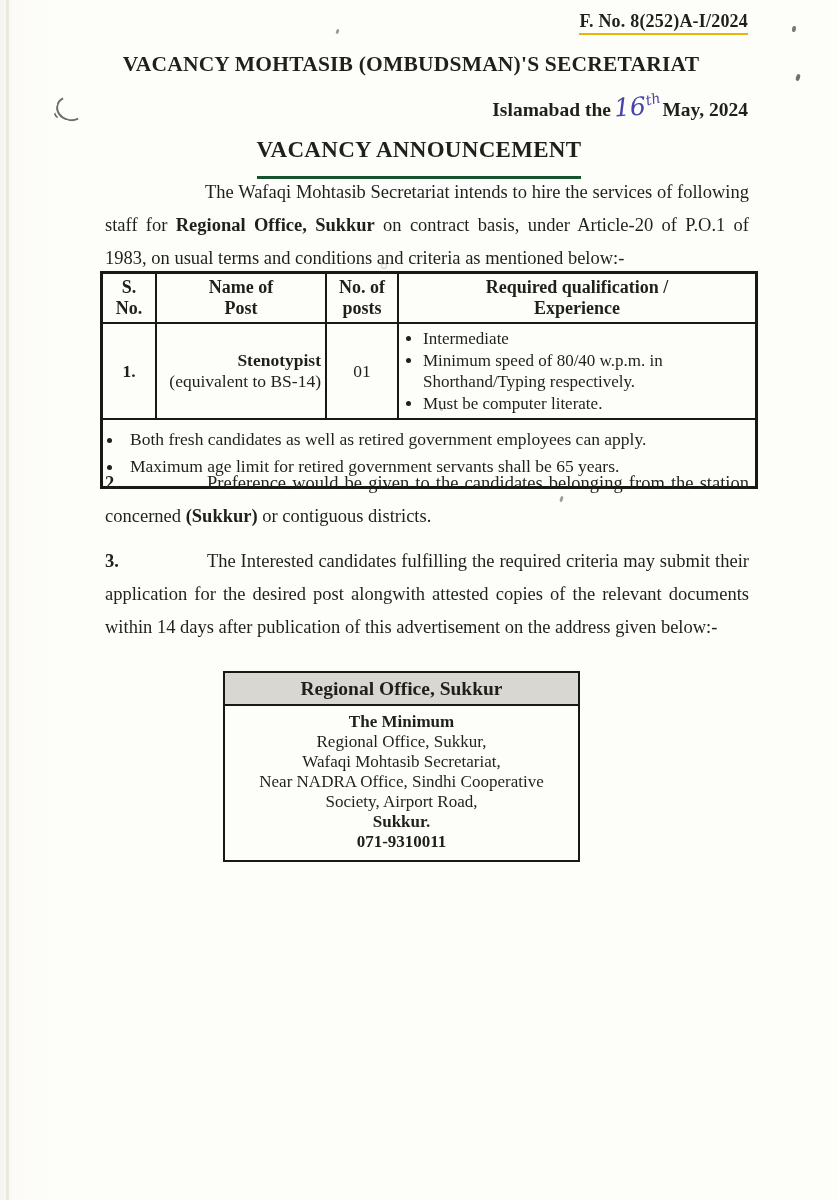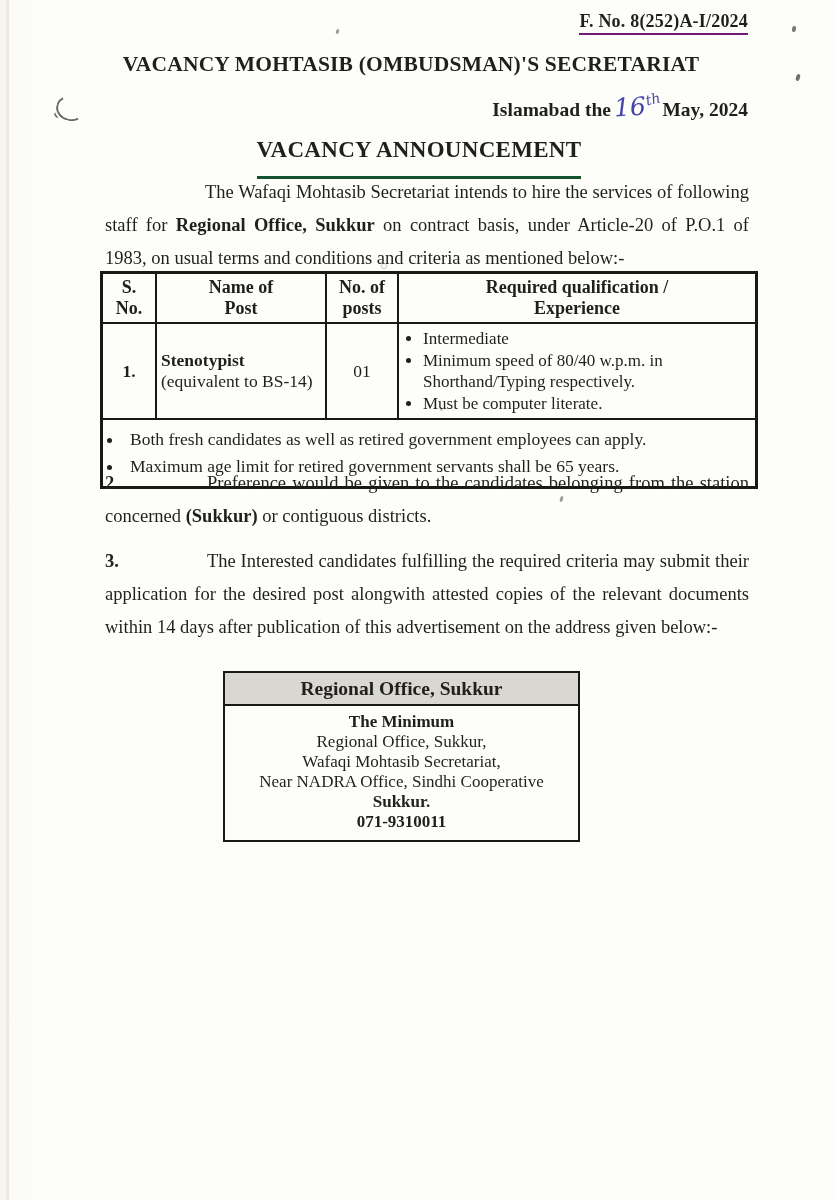--- a/index.html
+++ b/index.html
@@ -19,21 +19,21 @@
   }
   .edge-shadow {
     position: absolute; left: 6px; top: 0; bottom: 0; width: 3px;
     background: #e3e0d5; opacity: 0.65;
   }
 
   
   .fno {
     position: absolute; top: 11px; right: 90px;
     font-weight: bold; font-size: 18px;
-    border-bottom: 2px solid #701a75; padding-bottom: 1px;
+    border-bottom: 2px solid #eab308; padding-bottom: 1px;
     letter-spacing: 0.2px;
   }
   .org-title {
     position: absolute; top: 52px; left: 0; right: 16px;
     text-align: center; font-weight: bold; font-size: 21.5px;
     letter-spacing: 0.2px;
   }
   .date-line {
     position: absolute; top: 93px; right: 90px;
     font-weight: bold; font-size: 19.5px;
@@ -101,21 +101,21 @@
     border: 2px solid #181816;
     padding: 2px 4px;
     vertical-align: middle;
   }
   .vtable th {
     font-size: 18px; font-weight: bold; text-align: center;
     line-height: 21.5px; height: 44px;
   }
   .vtable td { font-size: 17.5px; }
   .c-sno   { width: 44px;  text-align: center; font-weight: bold; }
-  .c-name  { width: 160px; text-align: left; }
+  .c-name  { width: 160px; text-align: right; }
   .c-posts { width: 62px;  text-align: center; }
   .c-qual  { vertical-align: middle; }
   .row-main td { height: 80px; }
   .post-name { font-weight: bold; line-height: 21px; }
   .post-grade { line-height: 21px; }
   ul.qual {
     margin: 2px 0 2px 0; padding-left: 20px;
     font-size: 17px; line-height: 21.5px;
     list-style: disc outside;
   }
@@ -221,20 +221,21 @@
 
 <div class="para numbered p3"><span class="p-num">3.</span><span>The Interested candidates fulfilling the required criteria may submit their application for the desired post alongwith attested copies of the relevant documents within 14 days after publication of this advertisement on the address given below:-</span></div>
 
 <div class="addr-box">
   <div class="addr-head">Regional Office, Sukkur</div>
   <div class="addr-body">
     <div class="b">The Minimum</div>
     <div>Regional Office, Sukkur,</div>
     <div>Wafaqi Mohtasib Secretariat,</div>
     <div>Near NADRA Office, Sindhi Cooperative</div>
+    <div>Society, Airport Road,</div>
     <div class="b">Sukkur.</div>
     <div class="b">071-9310011</div>
   </div>
 </div>
 
 <div class="speck sp1"></div>
 <div class="speck sp2"></div>
 <div class="speck sp3"></div>
 <div class="speck sp4"></div>
 <div class="speck sp5"></div>

